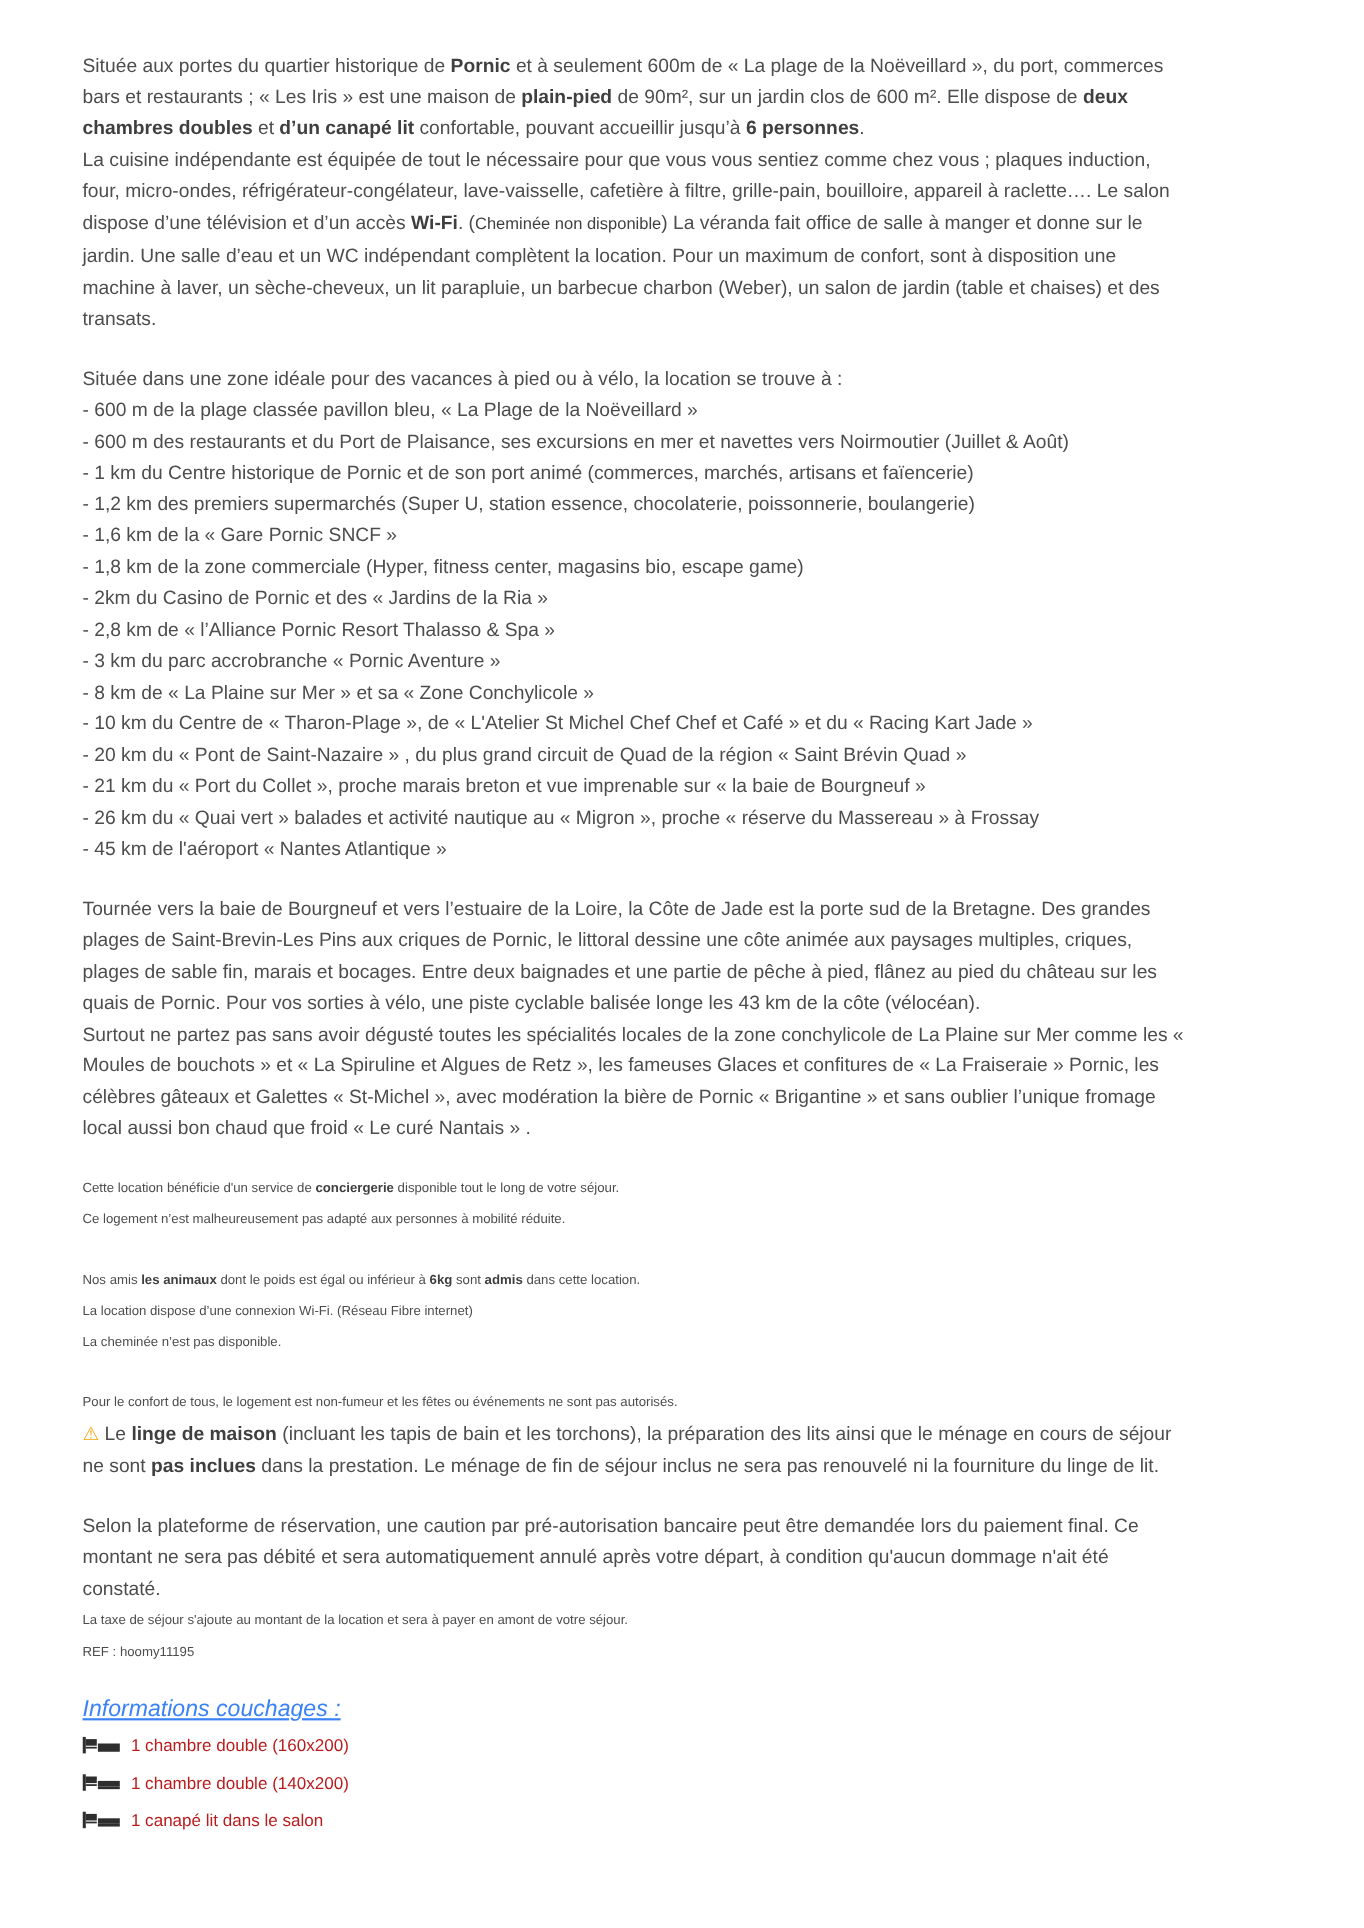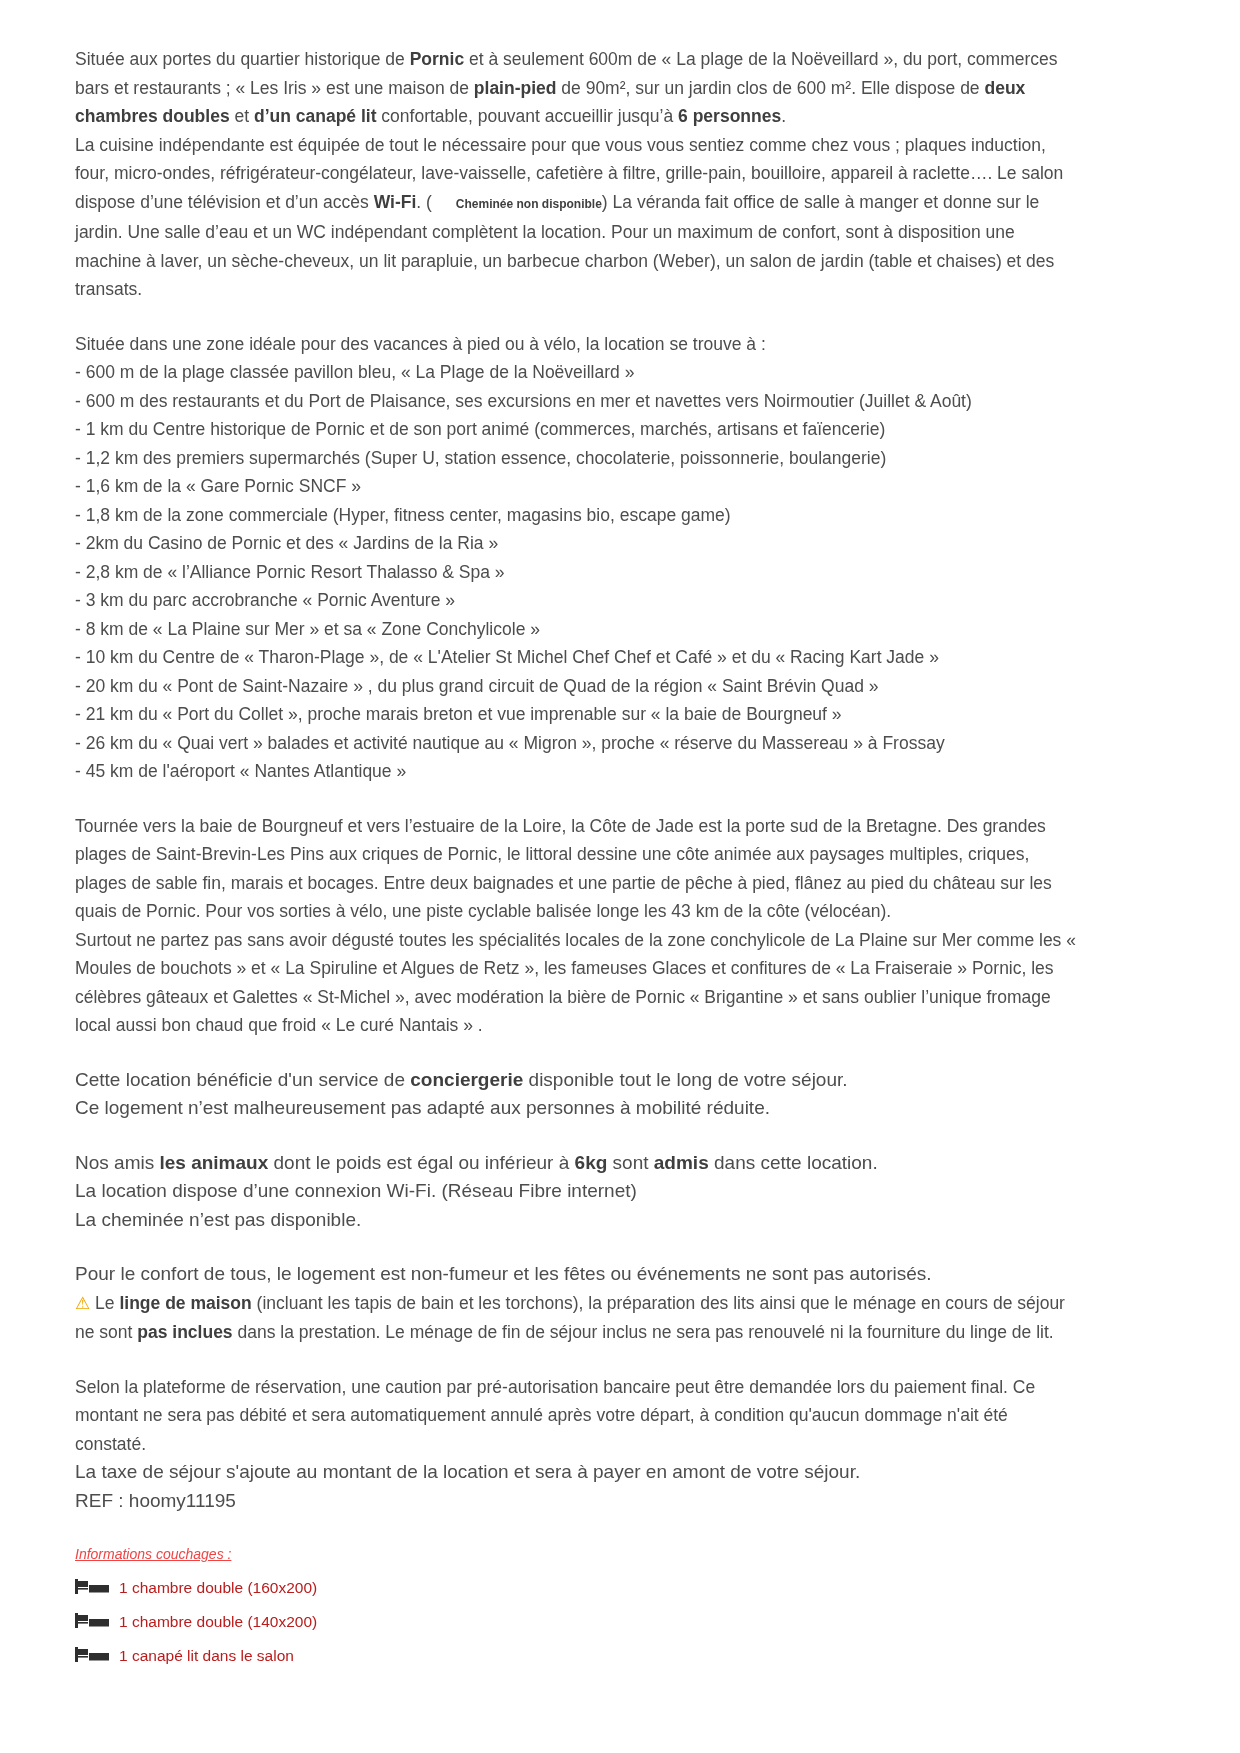--- a/index.html
+++ b/index.html
@@ -27,43 +27,42 @@
     color: #4d4d4d;
     margin: 0 0 0 0;
   }
   .block {
     margin-bottom: 26px;
   }
   .block:last-child {
     margin-bottom: 0;
   }
   .line {
-    font-size: 19px;
+    font-size: 12px;
     line-height: 28.5px;
     color: #4d4d4d;
     white-space: pre-wrap;
   }
   b, strong {
     font-weight: bold;
     color: #3f3f3f;
   }
   .small-bold {
-    font-weight: bold;
-    font-size: 12px;
-    margin-left: 24px;
+    font-weight: normal;
+    font-size: 15px;
   }
   .list .line {
     font-size: 17.5px;
     line-height: 28.5px;
   }
   .heading-underline {
-    font-size: 14px;
+    font-size: 21px;
     font-style: italic;
     text-decoration: underline;
-    color: #ef4444;
+    color: #3b82f6;
     line-height: 26px;
     margin-bottom: 10px;
     display: inline-block;
   }
   .sleep-row {
     display: flex;
     align-items: flex-end;
     gap: 10px;
     margin-bottom: 14px;
   }

